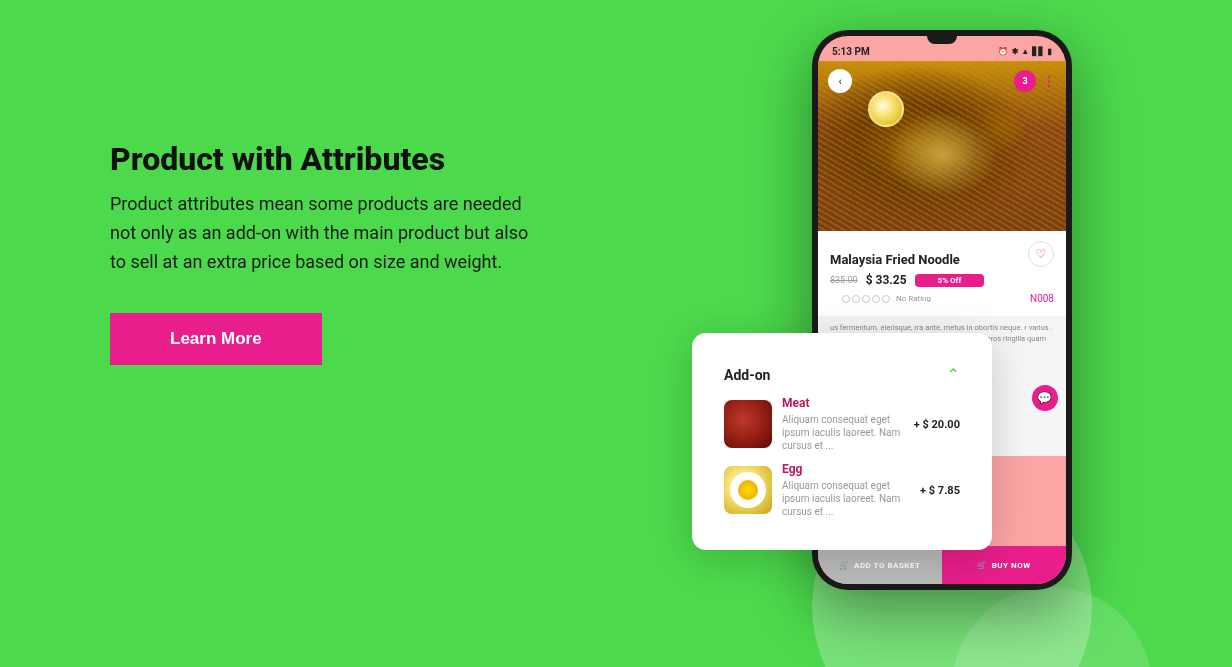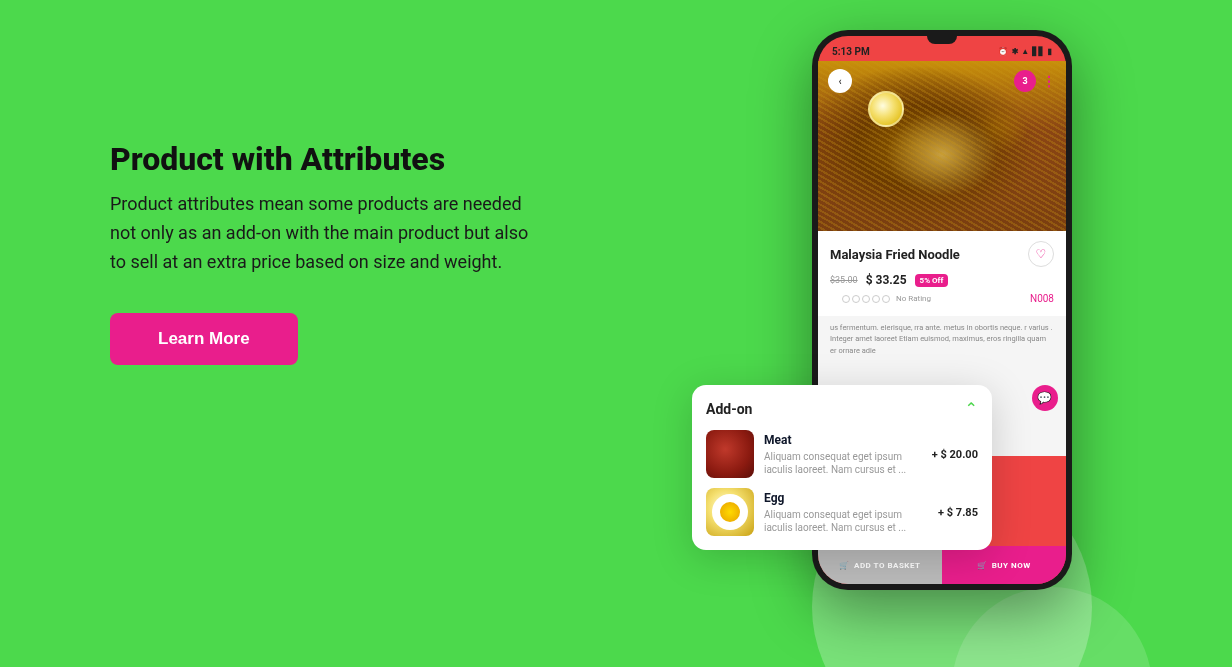--- a/index.html
+++ b/index.html
@@ -61,24 +61,24 @@
       font-size: 18px;
       color: #1a1a1a;
       line-height: 1.6;
       margin-bottom: 36px;
     }
 
     .learn-more-btn {
       background-color: #e91e8c;
       color: white;
       border: none;
-      padding: 16px 48px;
+      padding: 16px 60px;
       font-size: 17px;
       font-weight: 600;
-      border-radius: 8px;
+      border-radius: 0;
       cursor: pointer;
       display: inline-block;
     }
 
     
     .phone-container {
       position: absolute;
       right: 160px;
       top: 30px;
       width: 260px;
@@ -94,21 +94,21 @@
       box-shadow: 0 20px 60px rgba(0,0,0,0.4);
       overflow: hidden;
     }
 
     .phone-screen {
       position: absolute;
       top: 6px;
       left: 6px;
       right: 6px;
       bottom: 6px;
-      background: #ef4444;
+      background: #fca5a5;
       border-radius: 30px;
       overflow: hidden;
     }
 
     
     .phone-notch {
       position: absolute;
       top: 0;
       left: 50%;
       transform: translateX(-50%);
@@ -235,21 +235,21 @@
 
     
     .product-details {
       background: white;
       padding: 10px 12px 8px;
     }
 
     .product-name-row {
       display: flex;
       justify-content: space-between;
-      align-items: center;
+      align-items: flex-end;
       margin-bottom: 6px;
     }
 
     .product-name {
       font-size: 13px;
       font-weight: 700;
       color: #222;
       flex: 1;
     }
 
@@ -283,21 +283,21 @@
       font-size: 12px;
       font-weight: 700;
       color: #222;
     }
 
     .discount-badge {
       background: #e91e8c;
       color: white;
       font-size: 8px;
       font-weight: 700;
-      padding: 2px 5px;
+      padding: 2px 23px;
       border-radius: 4px;
     }
 
     .rating-row {
       display: flex;
       justify-content: space-between;
       align-items: center;
       margin-bottom: 4px;
     }
 
@@ -397,21 +397,21 @@
 
     
     .addon-card {
       position: absolute;
       left: -120px;
       bottom: 50px;
       width: 300px;
       background: white;
       border-radius: 14px;
       box-shadow: 0 8px 40px rgba(0,0,0,0.18);
-      padding: 14px;
+      padding: 32px;
       z-index: 20;
     }
 
     .addon-header {
       display: flex;
       justify-content: space-between;
       align-items: center;
       margin-bottom: 12px;
     }
 
@@ -475,21 +475,21 @@
       background: radial-gradient(circle, #ffda00 0%, #e8a000 100%);
     }
 
     .addon-info {
       flex: 1;
     }
 
     .addon-name {
       font-size: 12px;
       font-weight: 700;
-      color: #0f172a;
+      color: #be185d;
       margin-bottom: 3px;
     }
 
     .addon-desc {
       font-size: 10px;
       color: #999;
       line-height: 1.3;
     }
 
     .addon-price {

